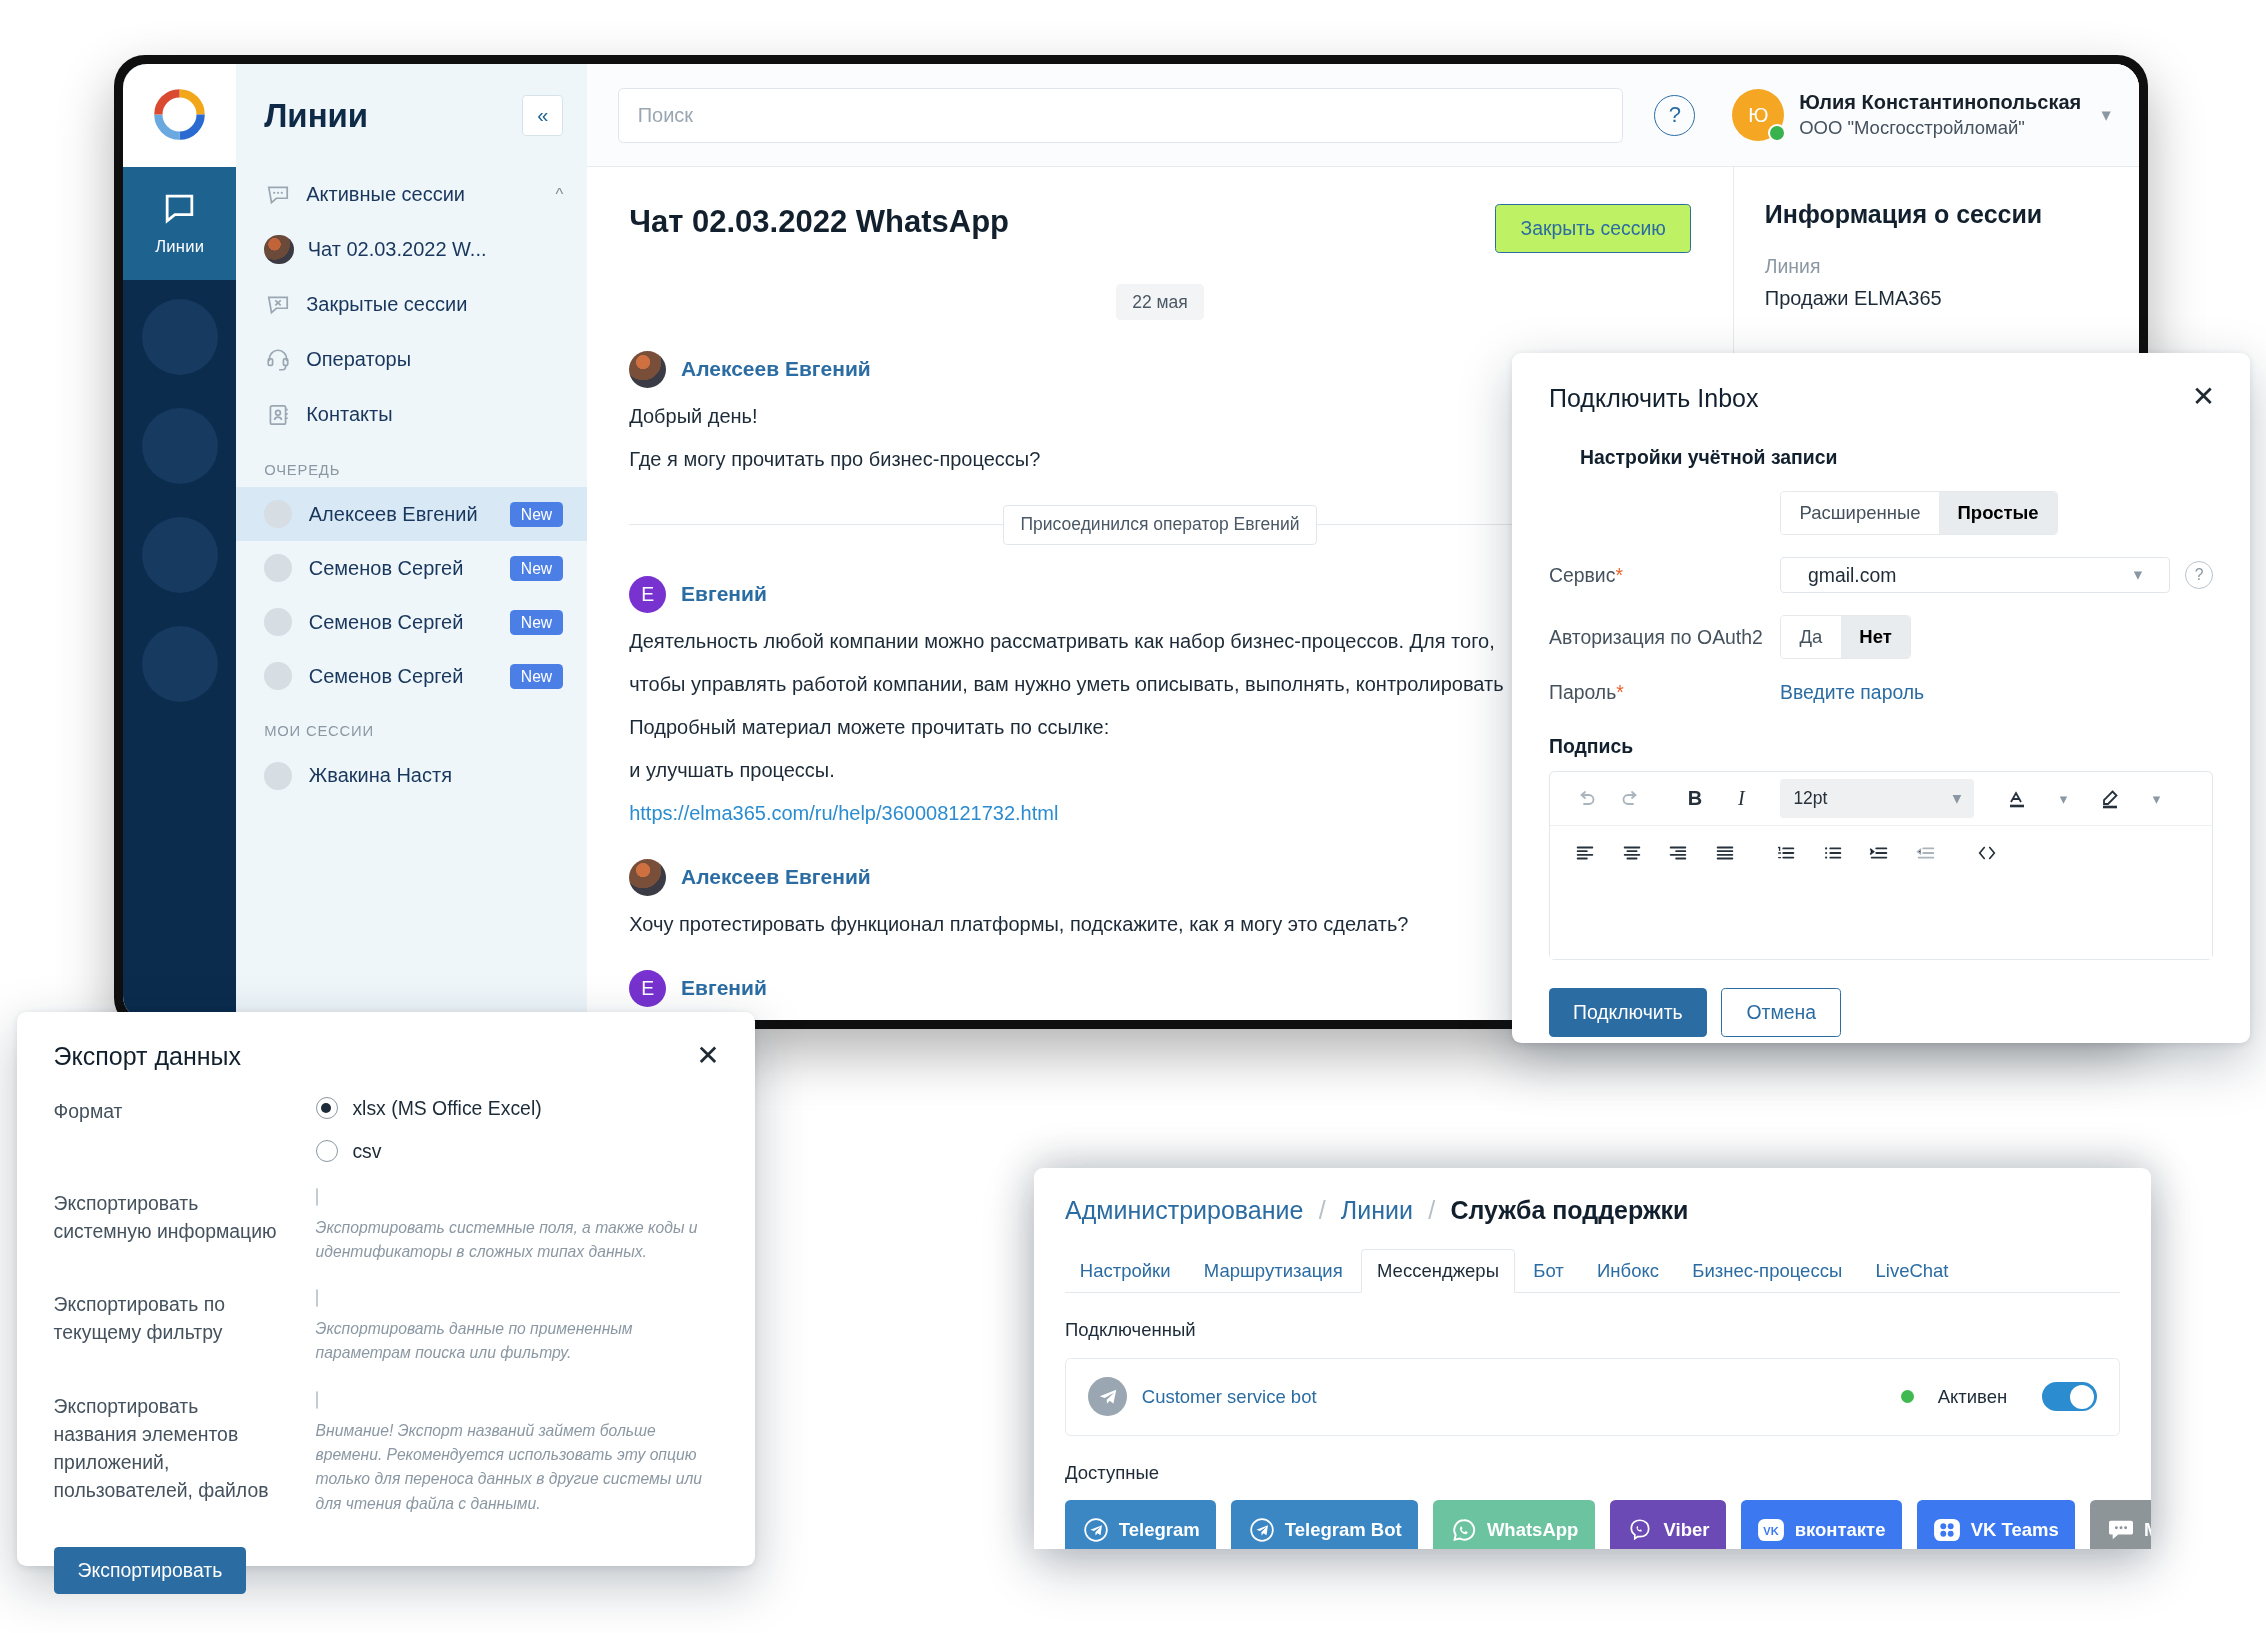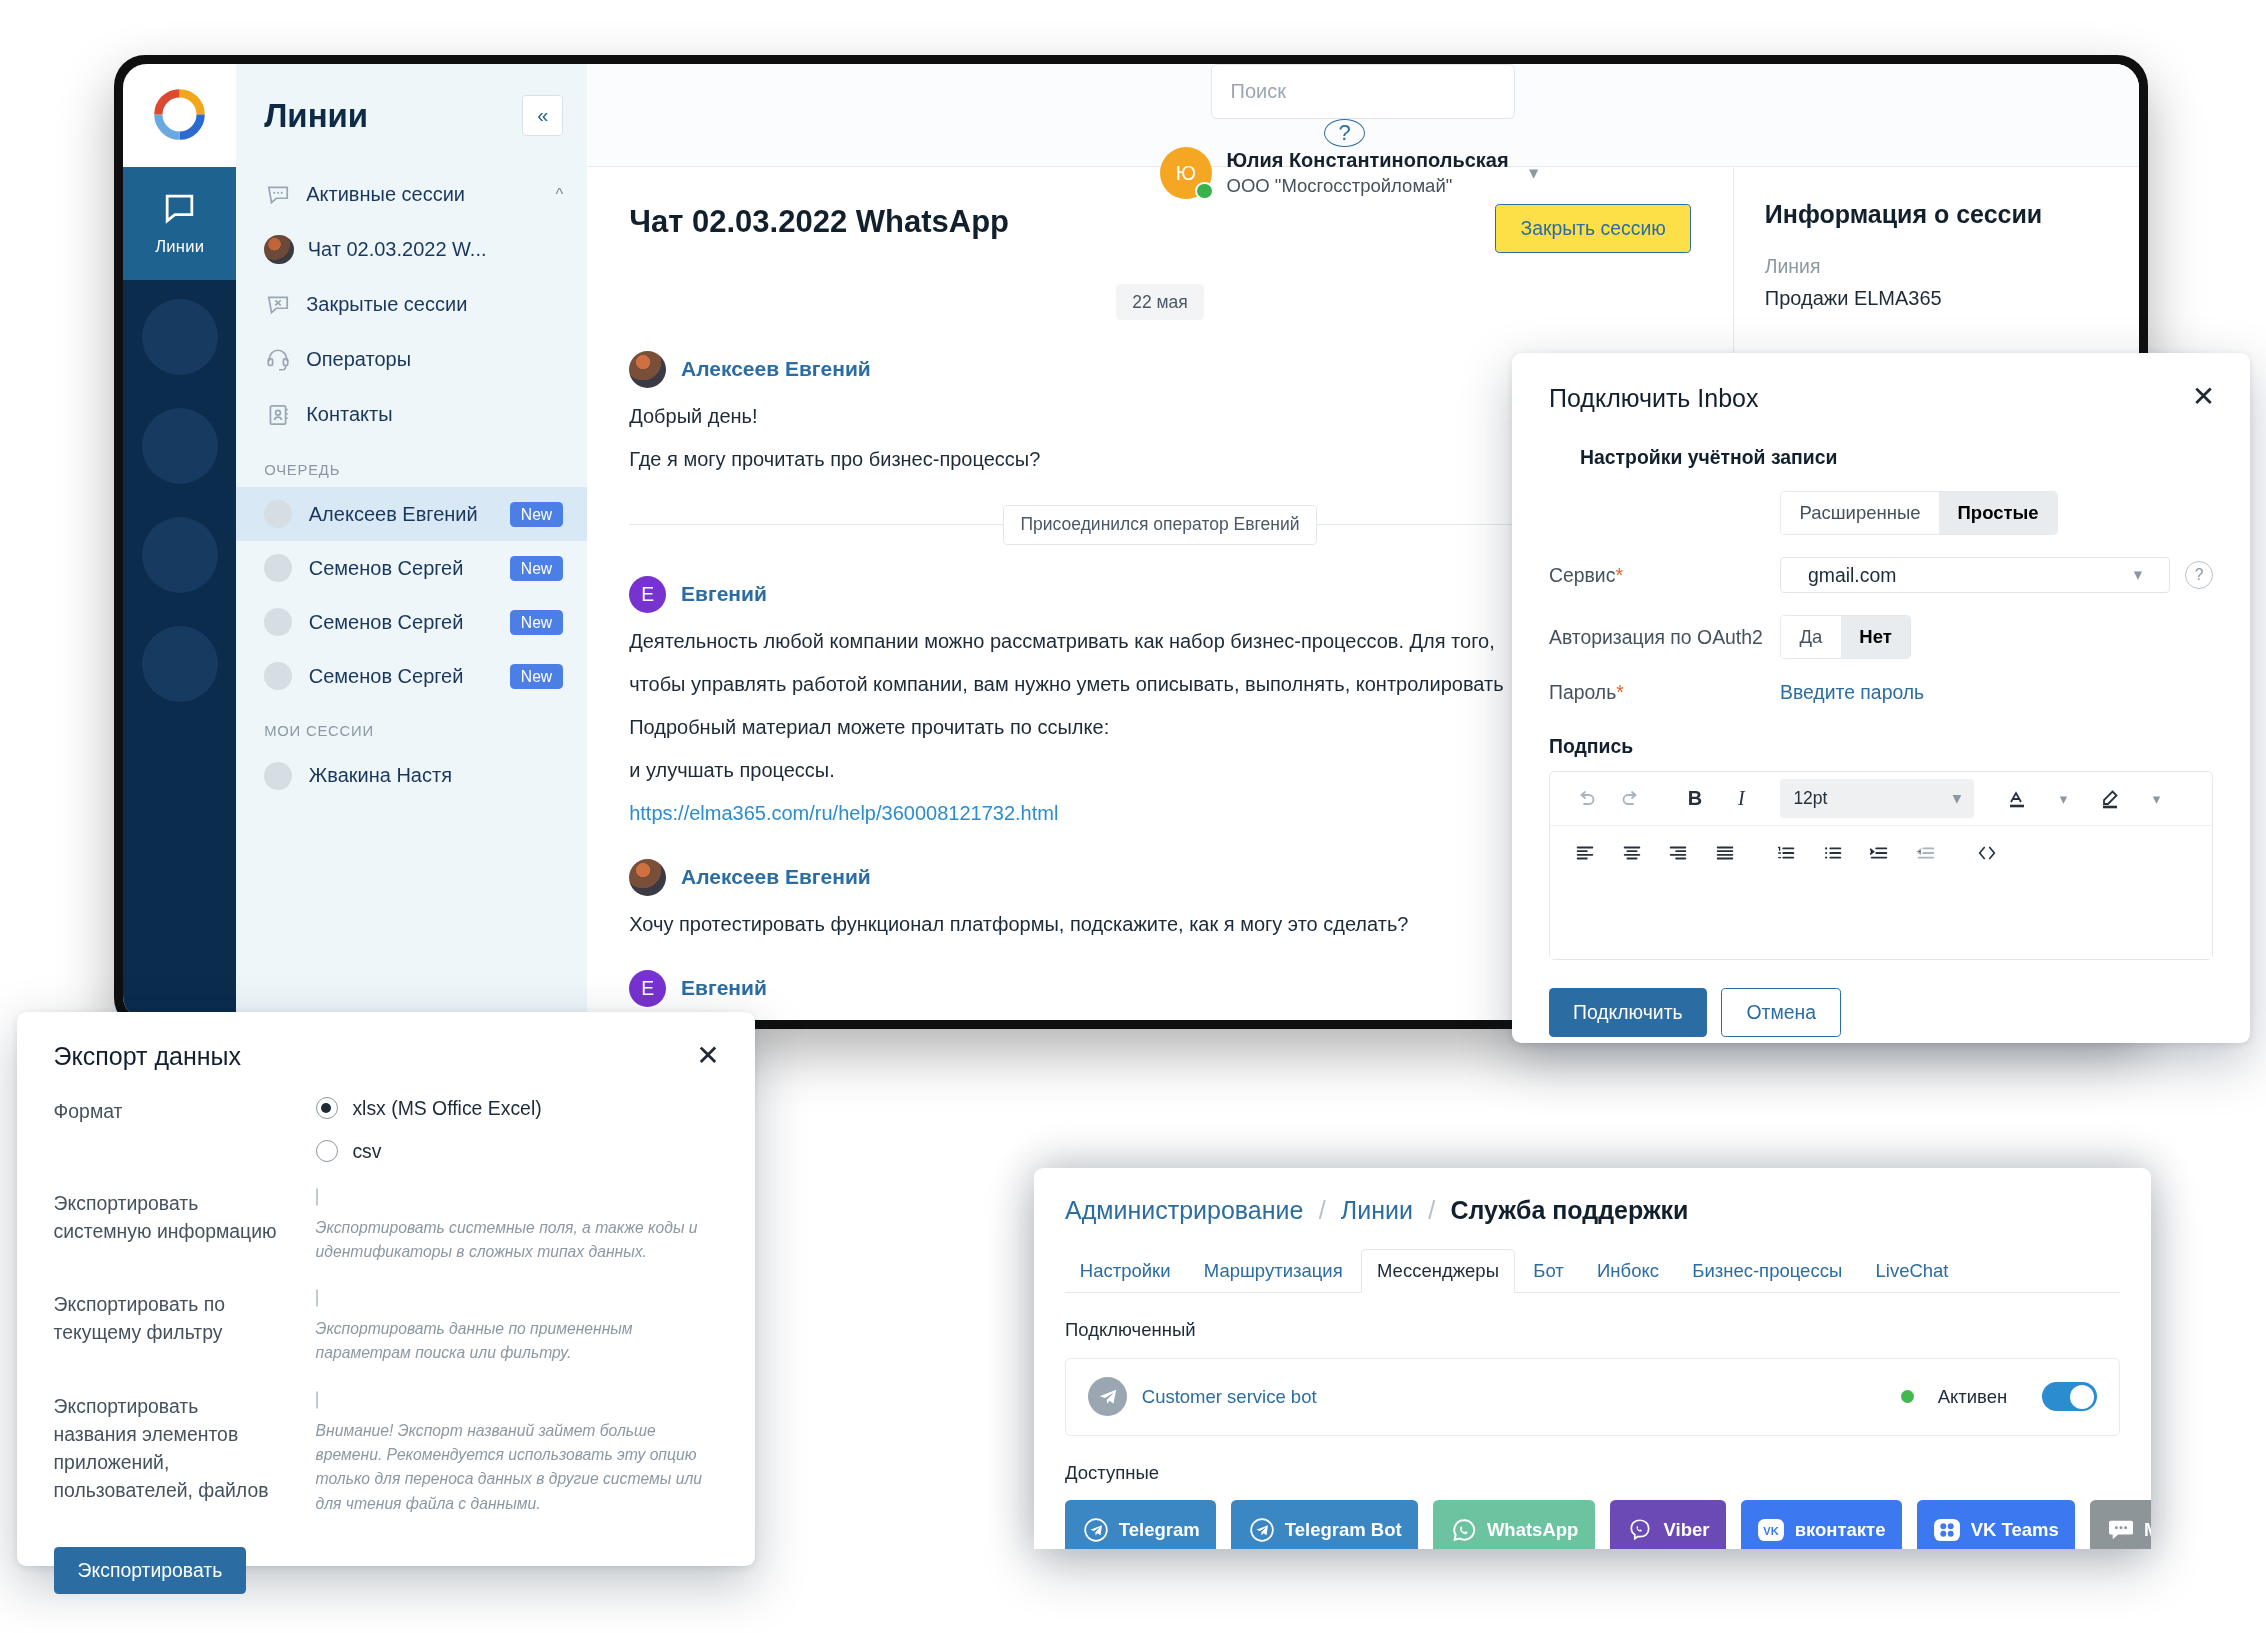--- a/index.html
+++ b/index.html
@@ -90,21 +90,21 @@
   .qname { flex: 1; white-space: nowrap; }
   .badge-new {
     background: #4b7fe6; color: #fff; font-size: 15.7px; border-radius: 4.6px;
     padding: 4.6px 11px; line-height: 1;
   }
 
   
   .center { flex: 1; display: flex; flex-direction: column; min-width: 0; background: #fff; }
   .topbar {
     height: 103px; display: flex; align-items: center;
-    border-bottom: 0.9px solid #e6ebef; background: #fbfcfd; flex-direction: column;
+    border-bottom: 0.9px solid #e6ebef; background: #fbfcfd;
   }
   .search-wrap { flex: 1; padding: 0 31px 0 31px; }
   .search-input {
     width: 100%; height: 55px; border: 0.9px solid #dfe5ea; border-radius: 5.5px;
     background: #fff; padding: 0 18.5px; font-size: 20px; color: #20374f;
     font-family: "Liberation Sans", sans-serif;
   }
   .search-input::placeholder { color: #9aa7b2; }
   .help-icon {
     width: 41px; height: 41px; border-radius: 50%; border: 1.8px solid #2b6ca3;
@@ -122,21 +122,21 @@
   }
   .user-name { font-size: 20px; font-weight: 700; color: #17212b; }
   .user-org { font-size: 18.5px; color: #45525e; margin-top: 2.8px; }
   .user-chev { color: #8b98a3; font-size: 18.5px; margin-left: 5.5px; }
 
   .chat-area { flex: 1; display: flex; min-height: 0; }
   .chat-main { flex: 1; padding: 37px 42px 0 42px; min-width: 0; position: relative; }
   .chat-head { display: flex; align-items: flex-start; justify-content: space-between; }
   .chat-title { font-size: 31px; font-weight: 700; color: #12202e; }
   .close-session-btn {
-    border: 0.9px solid #2b6ca3; color: #2b6ca3; background: #fde047; border-radius: 4.6px;
+    border: 0.9px solid #2b6ca3; color: #2b6ca3; background: #bef264; border-radius: 4.6px;
     padding: 12px 24px; font-size: 19.4px; cursor: pointer; font-family: "Liberation Sans", sans-serif;
   }
   .day-chip {
     margin: 31px auto 0 auto; width: fit-content; background: #f2f4f6; color: #4b5865;
     font-size: 17.5px; padding: 7.4px 16.6px; border-radius: 4.6px;
   }
   .msg { margin-top: 31px; }
   .msg-head { display: flex; align-items: center; gap: 14.8px; }
   .msg-av-photo { width: 37px; height: 37px; border-radius: 50%;
     background: radial-gradient(circle at 38% 30%, #cf7040 0 20%, #7a4f3a 21% 52%, #3a3b45 53% 100%); }

